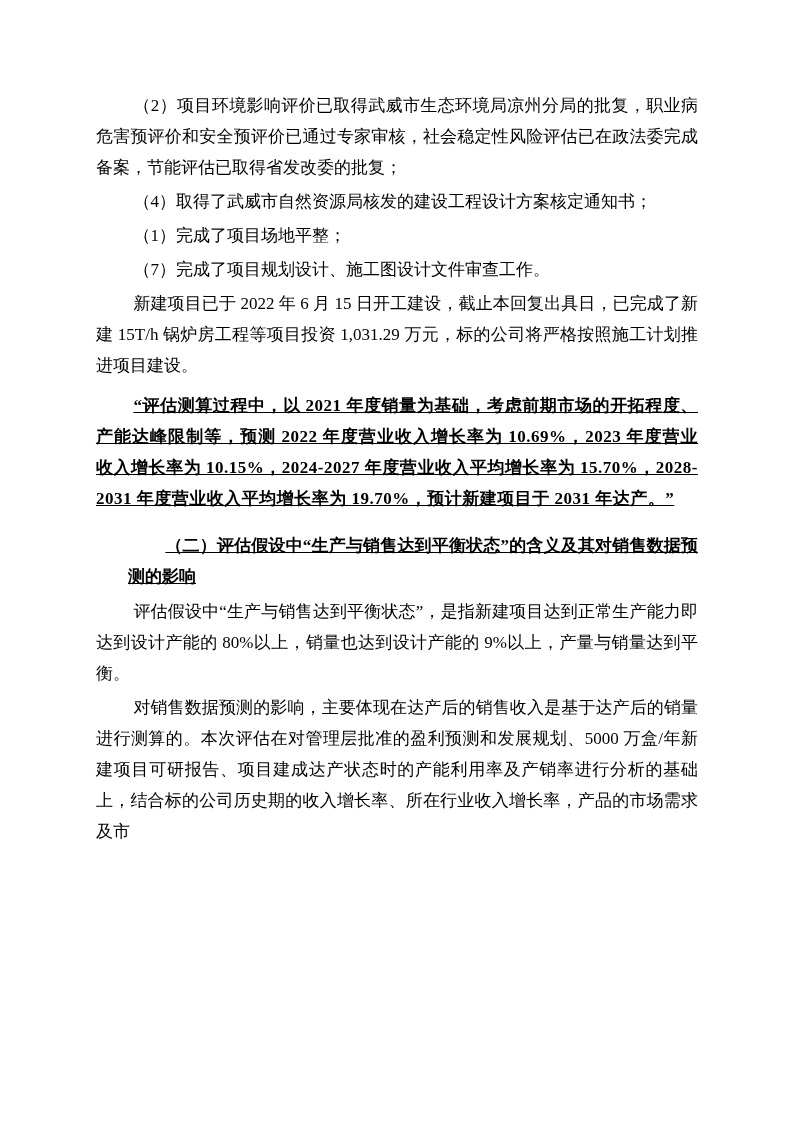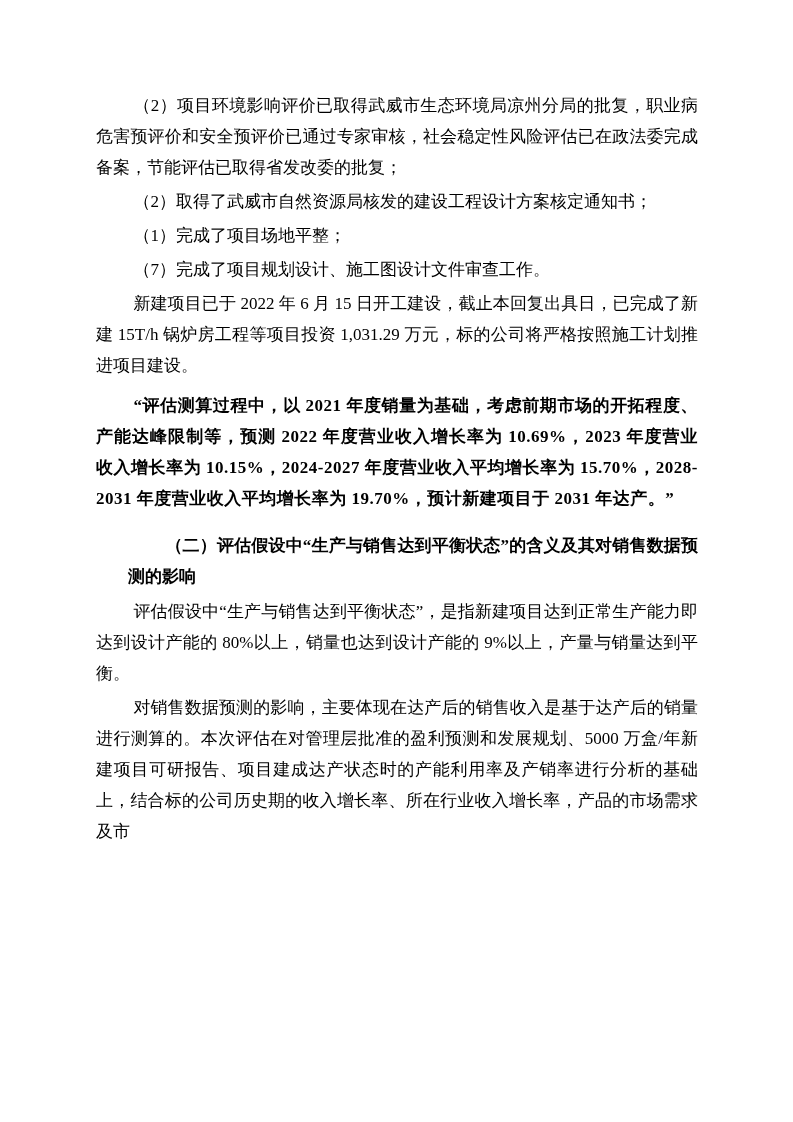--- a/index.html
+++ b/index.html
@@ -26,20 +26,21 @@
     font-size: 17px;
     line-height: 31px;
     text-align: justify;
     text-justify: inter-ideograph;
     text-indent: 2.2em;
     margin: 0 0 3px 0;
     word-break: break-all;
   }
   .bold {
     font-weight: bold;
+    text-decoration: underline;
   }
   .quote {
     margin-top: 9px;
     margin-bottom: 9px;
     letter-spacing: 0.5px;
   }
   .section-heading {
     margin-top: 16px;
     margin-bottom: 4px;
     margin-left: 32px;
@@ -53,21 +54,21 @@
     font-weight: bold;
     font-family: "Liberation Serif", "DejaVu Serif", serif;
   }
 </style>
 </head>
 <body>
 
 <div class="page">
   <div class="content">
     <p class="para">（2）项目环境影响评价已取得武威市生态环境局凉州分局的批复，职业病危害预评价和安全预评价已通过专家审核，社会稳定性风险评估已在政法委完成备案，节能评估已取得省发改委的批复；</p>
-    <p class="para">（2）取得了武威市自然资源局核发的建设工程设计方案核定通知书；</p>
+    <p class="para">（4）取得了武威市自然资源局核发的建设工程设计方案核定通知书；</p>
     <p class="para">（1）完成了项目场地平整；</p>
     <p class="para">（7）完成了项目规划设计、施工图设计文件审查工作。</p>
     <p class="para">新建项目已于 2022 年 6 月 15 日开工建设，截止本回复出具日，已完成了新建 15T/h 锅炉房工程等项目投资 1,031.29 万元，标的公司将严格按照施工计划推进项目建设。</p>
     <p class="para bold quote">“评估测算过程中，以 2021 年度销量为基础，考虑前期市场的开拓程度、产能达峰限制等，预测 2022 年度营业收入增长率为 10.69%，2023 年度营业收入增长率为 10.15%，2024-2027 年度营业收入平均增长率为 15.70%，2028-2031 年度营业收入平均增长率为 19.70%，预计新建项目于 2031 年达产。”</p>
     <p class="para bold section-heading">（二）评估假设中“生产与销售达到平衡状态”的含义及其对销售数据预测的影响</p>
     <p class="para">评估假设中“生产与销售达到平衡状态”，是指新建项目达到正常生产能力即达到设计产能的 80%以上，销量也达到设计产能的 9%以上，产量与销量达到平衡。</p>
     <p class="para">对销售数据预测的影响，主要体现在达产后的销售收入是基于达产后的销量进行测算的。本次评估在对管理层批准的盈利预测和发展规划、5000 万盒/年新建项目可研报告、项目建成达产状态时的产能利用率及产销率进行分析的基础上，结合标的公司历史期的收入增长率、所在行业收入增长率，产品的市场需求及市</p>
   </div>
   <div class="footer">84 / 146</div>
 </div>

